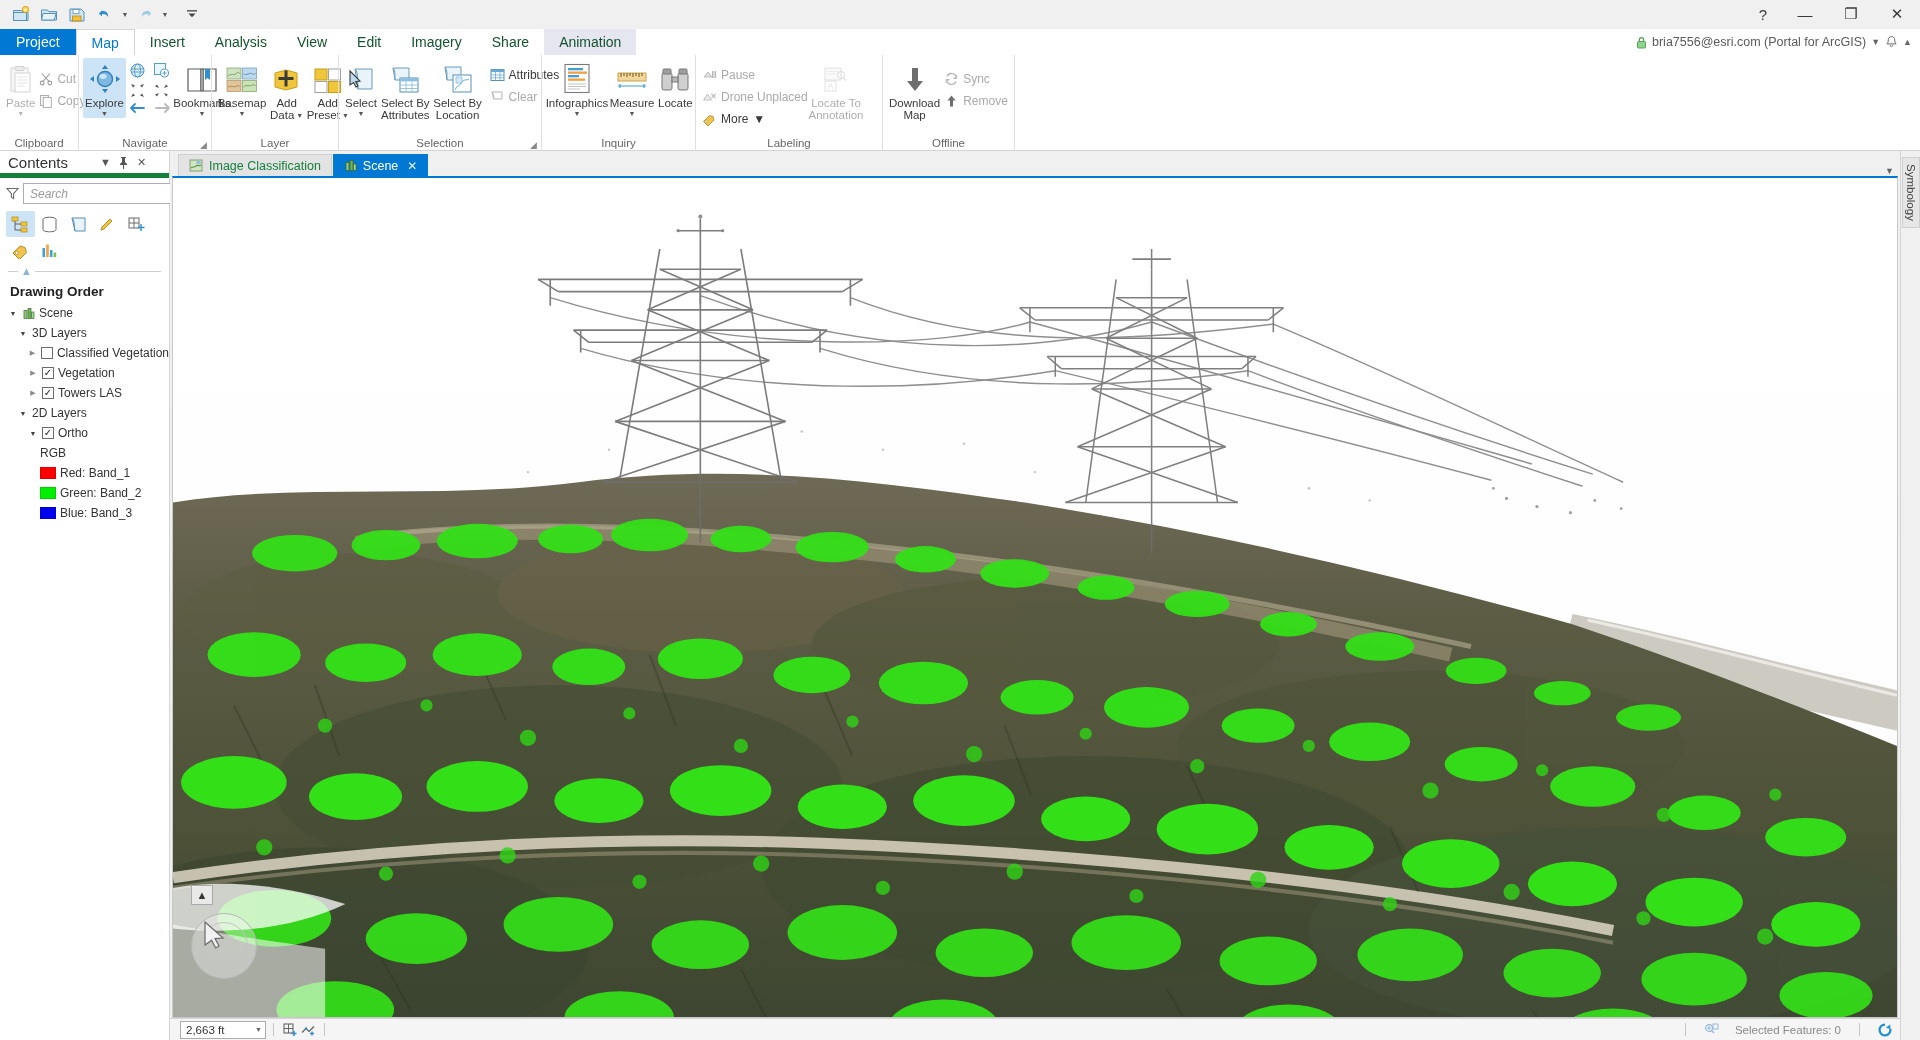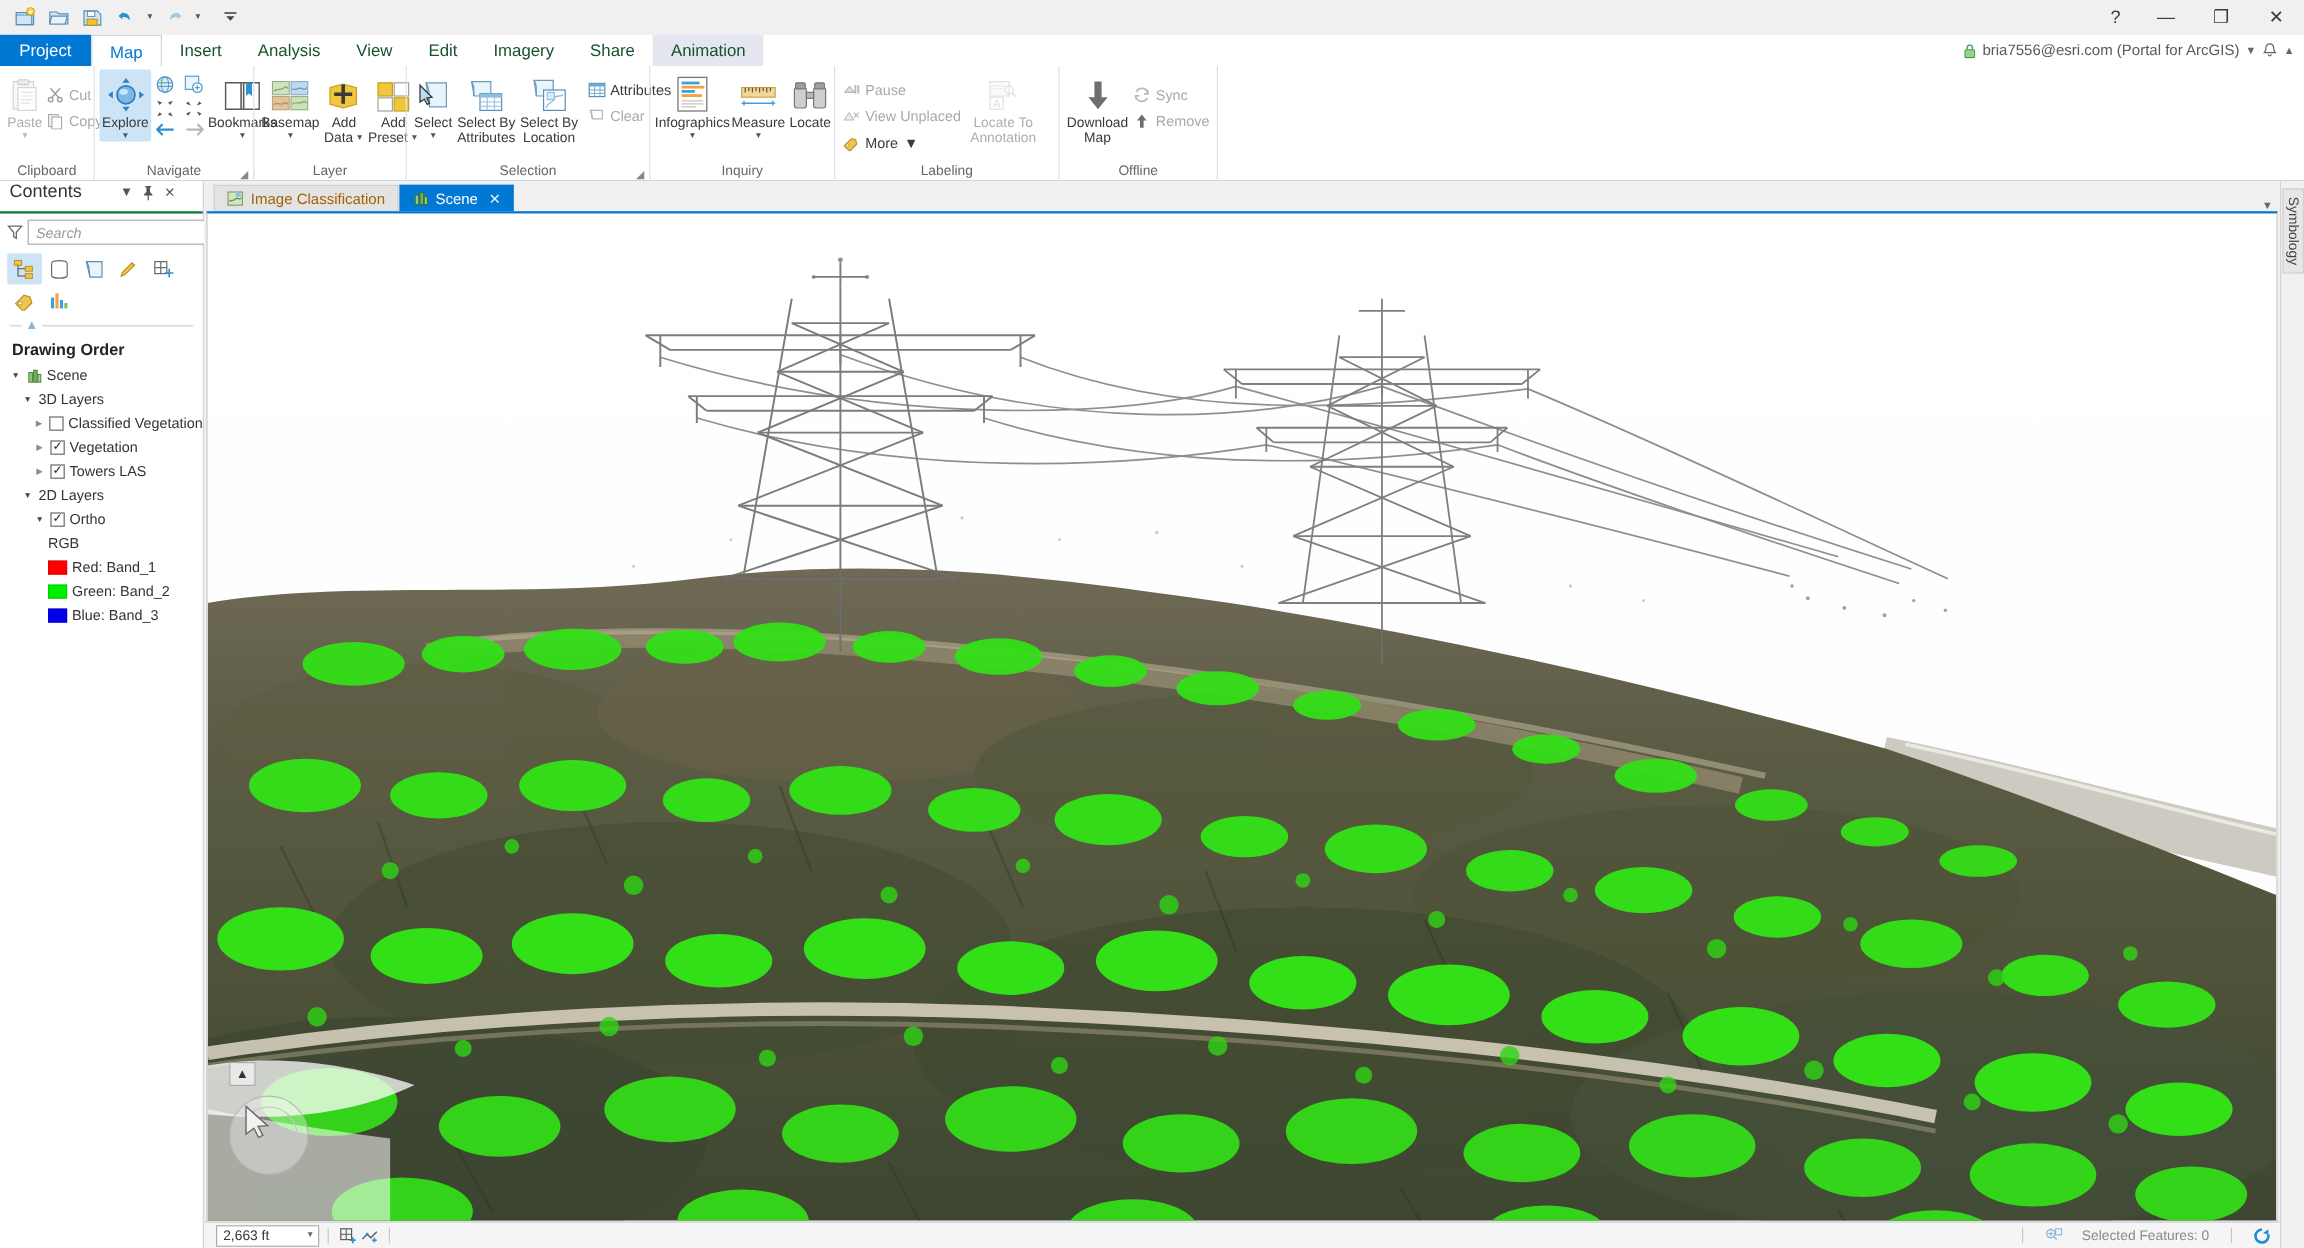--- a/index.html
+++ b/index.html
@@ -103,22 +103,22 @@
 
   
   .main { flex: 1; display: flex; min-height: 0; background: #f0f0f0; position: relative; }
 
   
   .contents {
     width: 170px; background: #fff; display: flex; flex-direction: column;
     border-right: 1px solid #d4d4d4;
   }
   .pane-head {
-    height: 27px; display: flex; align-items: flex-start; padding: 0 20px 0 8px;
-    border-bottom: 2px solid #15803d;
+    height: 27px; display: flex; align-items: center; padding: 0 20px 0 8px;
+    border-bottom: 5px solid #15803d;
   }
   .pane-title { font-size: 15px; color: #333; }
   .pane-head .acts { margin-left: auto; display: flex; gap: 3px; align-items: center; }
   .pane-act { width: 15px; height: 18px; display:flex; align-items:center; justify-content:center;
     font-size: 11px; color: #555; cursor: default; }
 
   .searchrow { display: flex; align-items: center; gap: 4px; padding: 5px 6px 4px 6px; }
   .filter-ico { width: 16px; display:flex; justify-content:center; }
   .searchbox {
     flex: 1; height: 21px; border: 1px solid #adadad; background: #fff;
@@ -160,21 +160,21 @@
   .rgb-label { font-size: 12px; color:#333; }
 
   
   .viewarea { flex: 1; display: flex; flex-direction: column; min-width: 0; background:#f0f0f0; }
   .viewtabs {
     height: 25px; display: flex; align-items: flex-end; gap: 0;
     padding-left: 8px; background: #f0f0f0;
   }
   .vtab {
     height: 22px; display: flex; align-items: center; gap: 6px; padding: 0 10px;
-    font-size: 12.5px; color: #a16207; background: #e3e3e3; cursor: default;
+    font-size: 12.5px; color: #15803d; background: #e3e3e3; cursor: default;
     border: 1px solid #d0d0d0; border-bottom: none; margin-right: 1px;
   }
   .vtab.active { background: #0078d4; color: #fff; border-color: #0078d4; }
   .vtab .x { font-size: 12px; opacity: .9; margin-left: 3px; }
   .vtabs-fill { flex: 1; display:flex; align-items:center; justify-content:flex-end; padding-right:6px; }
   .vtabs-chev { font-size: 9px; color:#666; }
 
   .mapwrap { flex: 1; position: relative; overflow: hidden; border: 1px solid #c8c8c8; border-top: 2px solid #0078d4; margin: 0 2px 0 2px; }
   .mapcanvas { position: absolute; inset: 0; background: #ffffff; }
 
@@ -625,21 +625,21 @@
             </span>
             <span>Pause</span>
           </div>
           <div class="smallbtn dis">
             <span>
               <svg width="15" height="14" viewBox="0 0 15 14">
                 <path d="M1.5 10l4-6 4 6z" fill="#ececec" stroke="#bcbcbc" stroke-width=".9"></path>
                 <path d="M9.5 4l4 4M13.5 4l-4 4" stroke="#bcbcbc" stroke-width="1.1"></path>
               </svg>
             </span>
-            <span>View Unplaced</span>
+            <span>Drone Unplaced</span>
           </div>
           <div class="smallbtn">
             <span>
               <svg width="15" height="14" viewBox="0 0 15 14">
                 <path d="M1.5 9.5l6-6 3.5 1 1 3.5-6 6z" fill="#efc34f" stroke="#b8902a" stroke-width=".9"></path>
                 <circle cx="4.2" cy="9.2" r="1.2" fill="#fff" stroke="#b8902a" stroke-width=".7"></circle>
               </svg>
             </span>
             <span>More</span>
             <span class="drop" style="margin-left:1px">▼</span>

